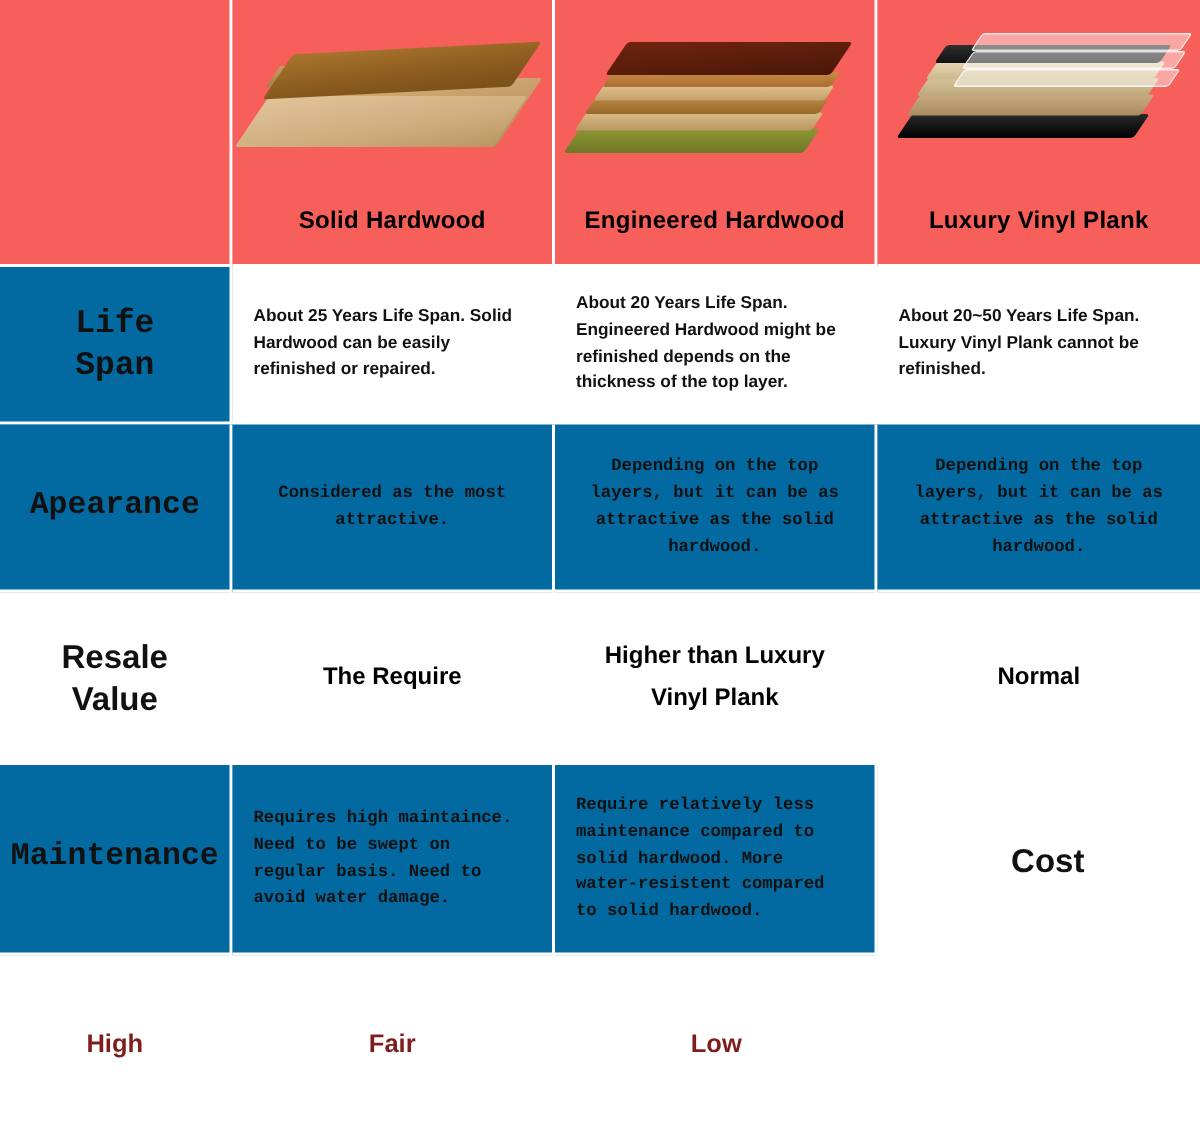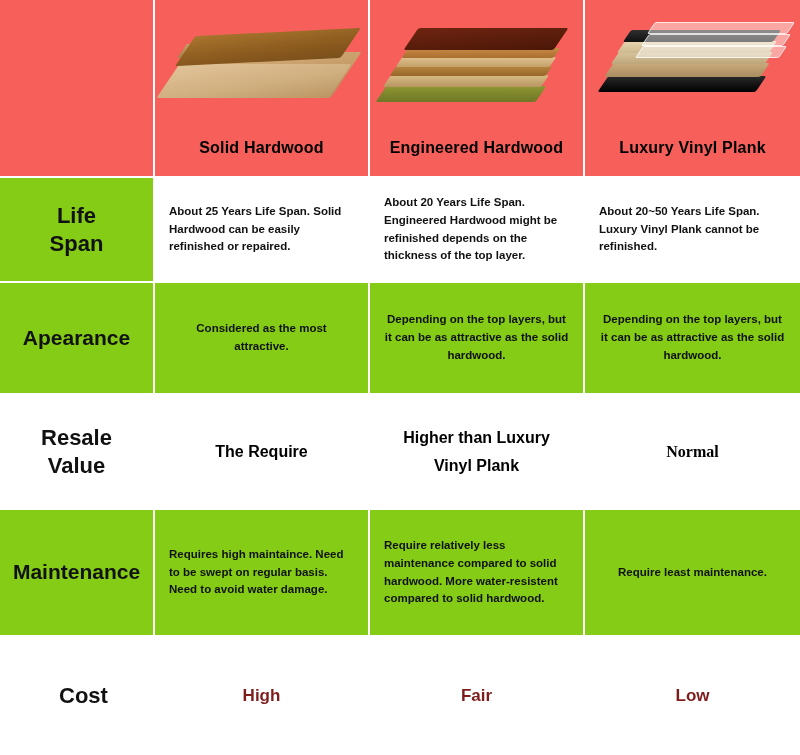--- a/index.html
+++ b/index.html
@@ -26,21 +26,22 @@
     border-right: 2px solid #ffffff;
     border-bottom: 2px solid #ffffff;
     position: relative;
     display: flex;
     align-items: center;
     justify-content: center;
     text-align: center;
     overflow: hidden;
   }
   .red {
-    background: #84cc16;
+    background: #0369a1;
+    font-family: Liberation Mono, monospace;
   }
   .white {
     background: #ffffff;
   }
   
   .hdr-corner {
     background: #f65f5a;
   }
   .hdr-cell {
     background: #f65f5a;
@@ -263,35 +264,32 @@
       <span>Resale</span><br>
       <span>Value</span>
     </div>
   </div>
   <div class="cell white">
     <div class="bigval">The Require</div>
   </div>
   <div class="cell white">
     <div class="bigval" style="max-width:175px;">Higher than Luxury Vinyl Plank</div>
   </div>
-  <div class="cell white" style="border-right:none;font-family:Liberation Serif, serif;">
+  <div class="cell white" style="border-right:none;">
     <div class="bigval">Normal</div>
   </div>
 
   <div class="cell red">
     <div class="rowlabel small">Maintenance</div>
   </div>
   <div class="cell red">
     <div class="bodytext">Requires high maintaince. Need to be swept on regular basis. Need to avoid water damage.</div>
   </div>
   <div class="cell red">
     <div class="bodytext">Require relatively less maintenance compared to solid hardwood. More water-resistent compared to solid hardwood.</div>
-  </div>
-  <div class="cell red" style="border-right:none;">
-    <div class="bodytext center">Require least maintenance.</div>
   </div>
 
   <div class="cell white" style="border-bottom:none;padding-left:14px;">
     <div class="rowlabel">Cost</div>
   </div>
   <div class="cell white" style="border-bottom:none;">
     <div class="cost-val">High</div>
   </div>
   <div class="cell white" style="border-bottom:none;">
     <div class="cost-val">Fair</div>

